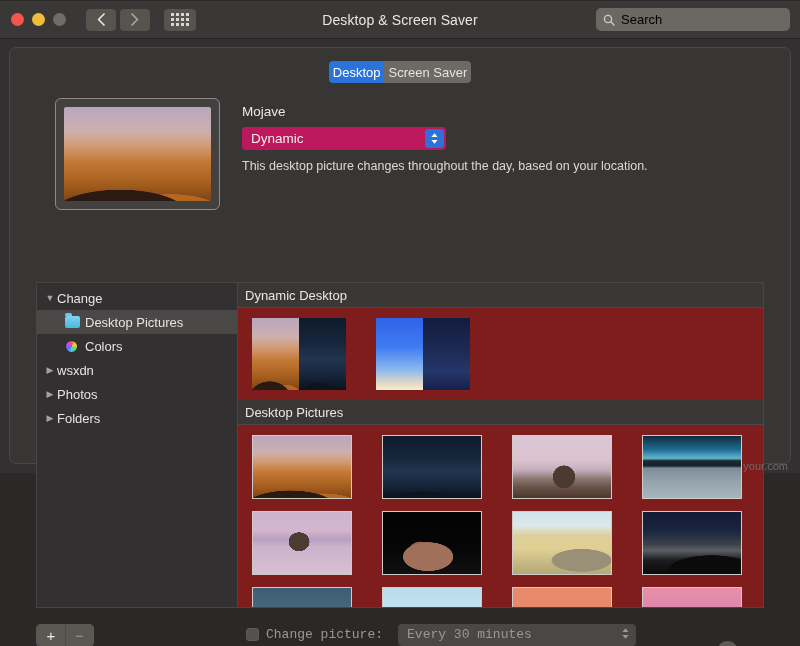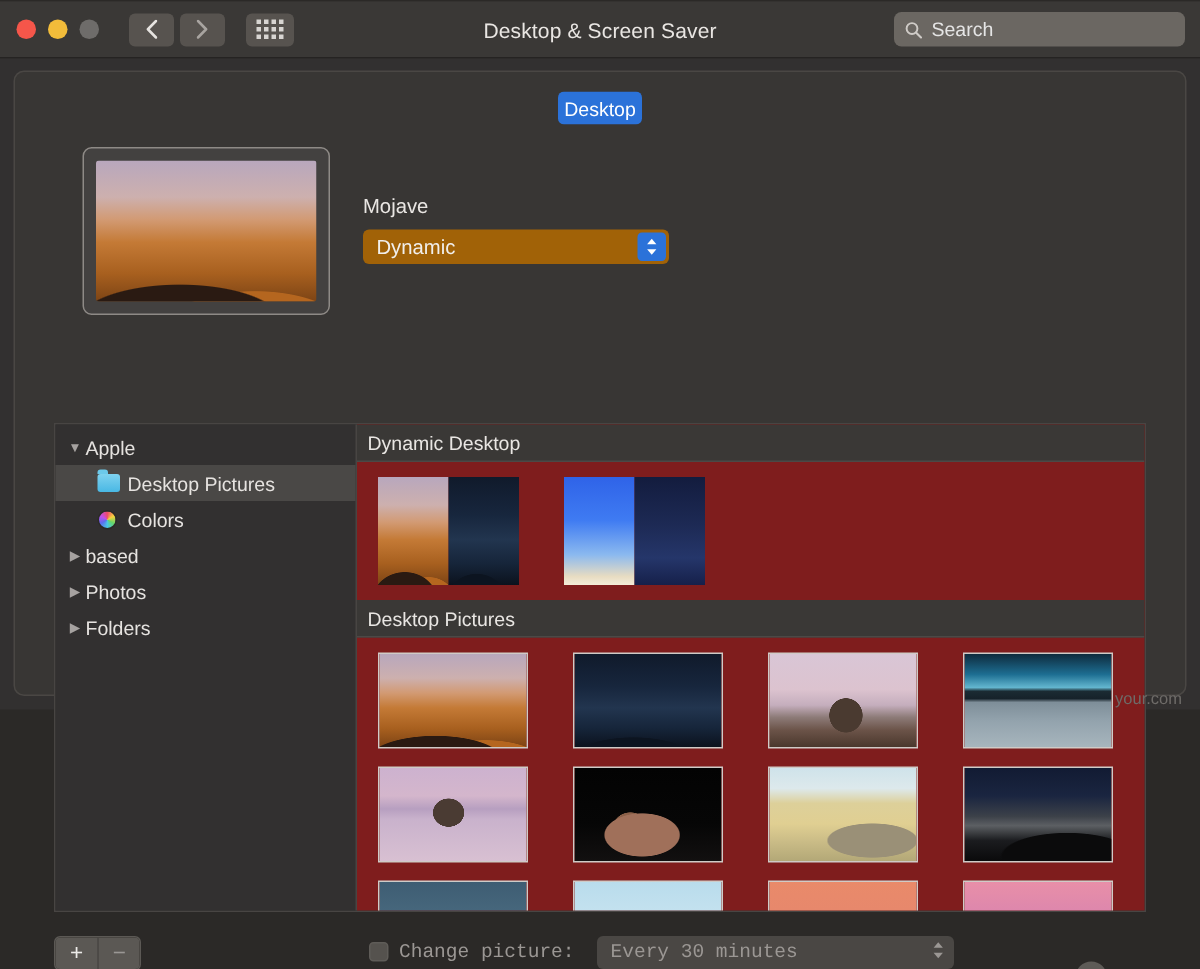--- a/index.html
+++ b/index.html
@@ -56,21 +56,21 @@
     display: flex; align-items: center; justify-content: center;
     font-size: 14px; color: #e9e6e3; letter-spacing: .1px;
     pointer-events: none;
   }
   .search {
     position: absolute; right: 10px; top: 7px;
     width: 194px; height: 23px;
     background: #6b6762; border-radius: 5px;
     display: flex; align-items: center; padding-left: 7px; gap: 6px;
   }
-  .search .lbl { font-size: 13px; color: #e5e5e5; }
+  .search .lbl { font-size: 13px; color: #000000; }
 
   
   .content {
     position: relative;
     margin: 8px 9px 9px 9px;
     flex: 1;
     background: #383634;
     border: 1px solid #4a4744;
     border-radius: 7px;
   }
@@ -85,40 +85,40 @@
     height: 22px; padding: 0 4px;
     display: flex; align-items: center; justify-content: center;
     font-size: 13px; color: #e6e3e0;
     background: #6d6964;
   }
   .tab.active { background: #2b72d9; color: #ffffff; }
 
   
   .preview-row {
     position: absolute; top: 50px; left: 45px; right: 30px;
-    display: flex; gap: 22px; align-items: center;
+    display: flex; gap: 22px;
   }
   .thumb-frame {
     width: 165px; height: 112px;
     border: 1px solid #8e8a86;
     border-radius: 6px;
     padding: 8px;
     background: #434140;
   }
   .thumb-inner {
     width: 100%; height: 100%;
     border-radius: 2px; overflow: hidden;
     position: relative;
   }
   .meta { padding-top: 6px; flex: 1; }
   .meta .name { font-size: 13.5px; color: #e9e6e3; margin-bottom: 8px; }
   .popup {
     position: relative;
     width: 204px; height: 23px;
-    background: #a16207;
+    background: #be185d;
     border-radius: 4px;
     display: flex; align-items: center;
     padding-left: 9px;
     font-size: 13.5px; color: #f1efed;
     margin-bottom: 9px;
   }
   .popup .arrows {
     position: absolute; right: 2px; top: 2px;
     width: 19px; height: 19px;
     background: #2b72d9; border-radius: 3px;
@@ -375,67 +375,69 @@
       </svg>
       <span class="lbl">Search</span>
     </div>
   </div>
 
   <div class="content">
 
     <div class="tabs">
       <div class="tabbar">
         <div class="tab active">Desktop</div>
+        <div class="tab">Screen Saver</div>
       </div>
     </div>
 
     <div class="preview-row">
       <div class="thumb-frame">
         <div class="thumb-inner">
           <div class="w-mojave-day"></div>
         </div>
       </div>
       <div class="meta">
         <div class="name">Mojave</div>
         <div class="popup">
           <span>Dynamic</span>
           <span class="arrows">
             <svg width="9" height="13" viewBox="0 0 9 13">
               <path d="M4.5 1.2 L7.6 4.9 L1.4 4.9 Z" fill="#ffffff"></path>
               <path d="M4.5 11.8 L7.6 8.1 L1.4 8.1 Z" fill="#ffffff"></path>
             </svg>
           </span>
         </div>
+        <div class="desc">This desktop picture changes throughout the day, based on your location.</div>
       </div>
     </div>
 
     <div class="browser">
 
       <div class="sidebar">
         <div class="srow">
           <span class="tw">▼</span>
-          <span>Apple</span>
+          <span>Change</span>
         </div>
         <div class="srow selected">
           <span class="indent"></span>
           <span class="ic">
               <span class="folder-ic"></span>
             </span>
           <span>Desktop Pictures</span>
         </div>
         <div class="srow">
           <span class="indent"></span>
           <span class="ic">
               <span class="wheel-ic"></span>
             </span>
           <span>Colors</span>
         </div>
         <div class="srow">
           <span class="tw">▶</span>
-          <span>based</span>
+          <span>wsxdn</span>
         </div>
         <div class="srow">
           <span class="tw">▶</span>
           <span>Photos</span>
         </div>
         <div class="srow">
           <span class="tw">▶</span>
           <span>Folders</span>
         </div>
       </div>

